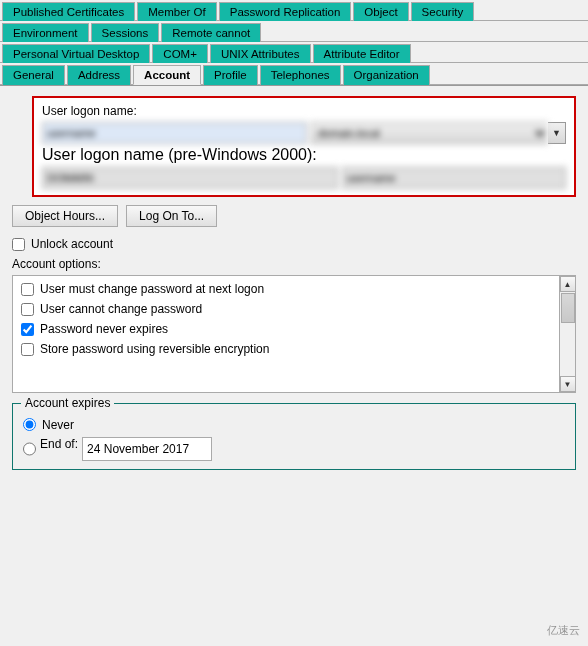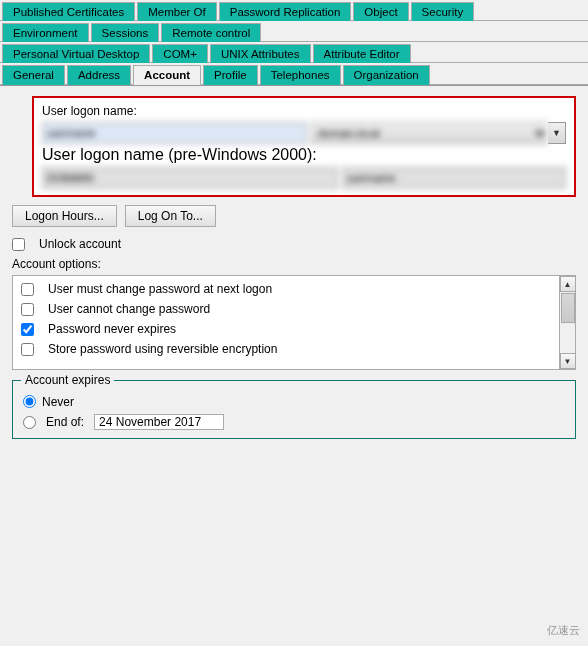--- a/index.html
+++ b/index.html
@@ -123,39 +123,39 @@
       border: 1px solid #aaa;
       background: linear-gradient(to bottom, #f8f8f8, #e0e0e0);
       cursor: pointer;
       font-size: 12px;
       min-width: 90px;
     }
     .checkbox-row {
       display: flex;
       align-items: center;
       margin-bottom: 6px;
-      gap: 14px;
+      gap: 6px;
     }
     .checkbox-row input[type="checkbox"] {
       width: 13px;
       height: 13px;
       margin: 0;
       cursor: pointer;
     }
     .account-options-label {
       font-size: 12px;
       margin-bottom: 4px;
       color: #000;
     }
     .options-box {
       border: 1px solid #aaa;
       background: #fff;
       padding: 6px 8px;
       margin-bottom: 10px;
-      height: 95px;
+      height: 118px;
       overflow-y: hidden;
       position: relative;
     }
     .options-box-inner {
       padding-right: 16px;
     }
     .scrollbar {
       position: absolute;
       right: 0;
       top: 0;
@@ -208,25 +208,24 @@
       margin-top: 10px;
     }
     .radio-row input[type="radio"] {
       width: 13px;
       height: 13px;
       margin: 0;
       cursor: pointer;
     }
     .end-of-row {
       display: flex;
-      align-items: center;
-      gap: 10px;
+      gap: 4px;
     }
     .date-input {
-      height: 16px;
+      height: 24px;
       border: 1px solid #aaa;
       background: #fff;
       padding: 2px 4px;
       font-size: 12px;
       width: 130px;
     }
     .watermark {
       position: fixed;
       bottom: 8px;
       right: 8px;
@@ -258,21 +257,21 @@
   <div class="tab-row">
     <div class="tab">Published Certificates</div>
     <div class="tab">Member Of</div>
     <div class="tab">Password Replication</div>
     <div class="tab">Object</div>
     <div class="tab">Security</div>
   </div>
   <div class="tab-row">
     <div class="tab">Environment</div>
     <div class="tab">Sessions</div>
-    <div class="tab">Remote control</div>
+    <div class="tab">Remote cannot</div>
   </div>
   <div class="tab-row">
     <div class="tab">Personal Virtual Desktop</div>
     <div class="tab">COM+</div>
     <div class="tab">UNIX Attributes</div>
     <div class="tab">Attribute Editor</div>
   </div>
   <div class="tab-row">
     <div class="tab">General</div>
     <div class="tab">Address</div>
@@ -297,21 +296,21 @@
       </div>
     </div>
     <div class="pre2000-label">User logon name (pre-Windows 2000):</div>
     <div class="pre2000-row">
       <input type="text" class="blurred-input blurred-overlay" value="DOMAIN\" style="">
       <input type="text" class="blurred-input-2 blurred-overlay" value="username" style="">
     </div>
   </div>
 
   <div class="btn-row">
-    <button class="win-btn">Logon Hours...</button>
+    <button class="win-btn">Object Hours...</button>
     <button class="win-btn">Log On To...</button>
   </div>
 
   <div class="checkbox-row">
     <input type="checkbox" id="unlock" style="">
     <label for="unlock">Unlock account</label>
   </div>
 
   <div class="account-options-label">Account options:</div>
   <div class="options-box">

